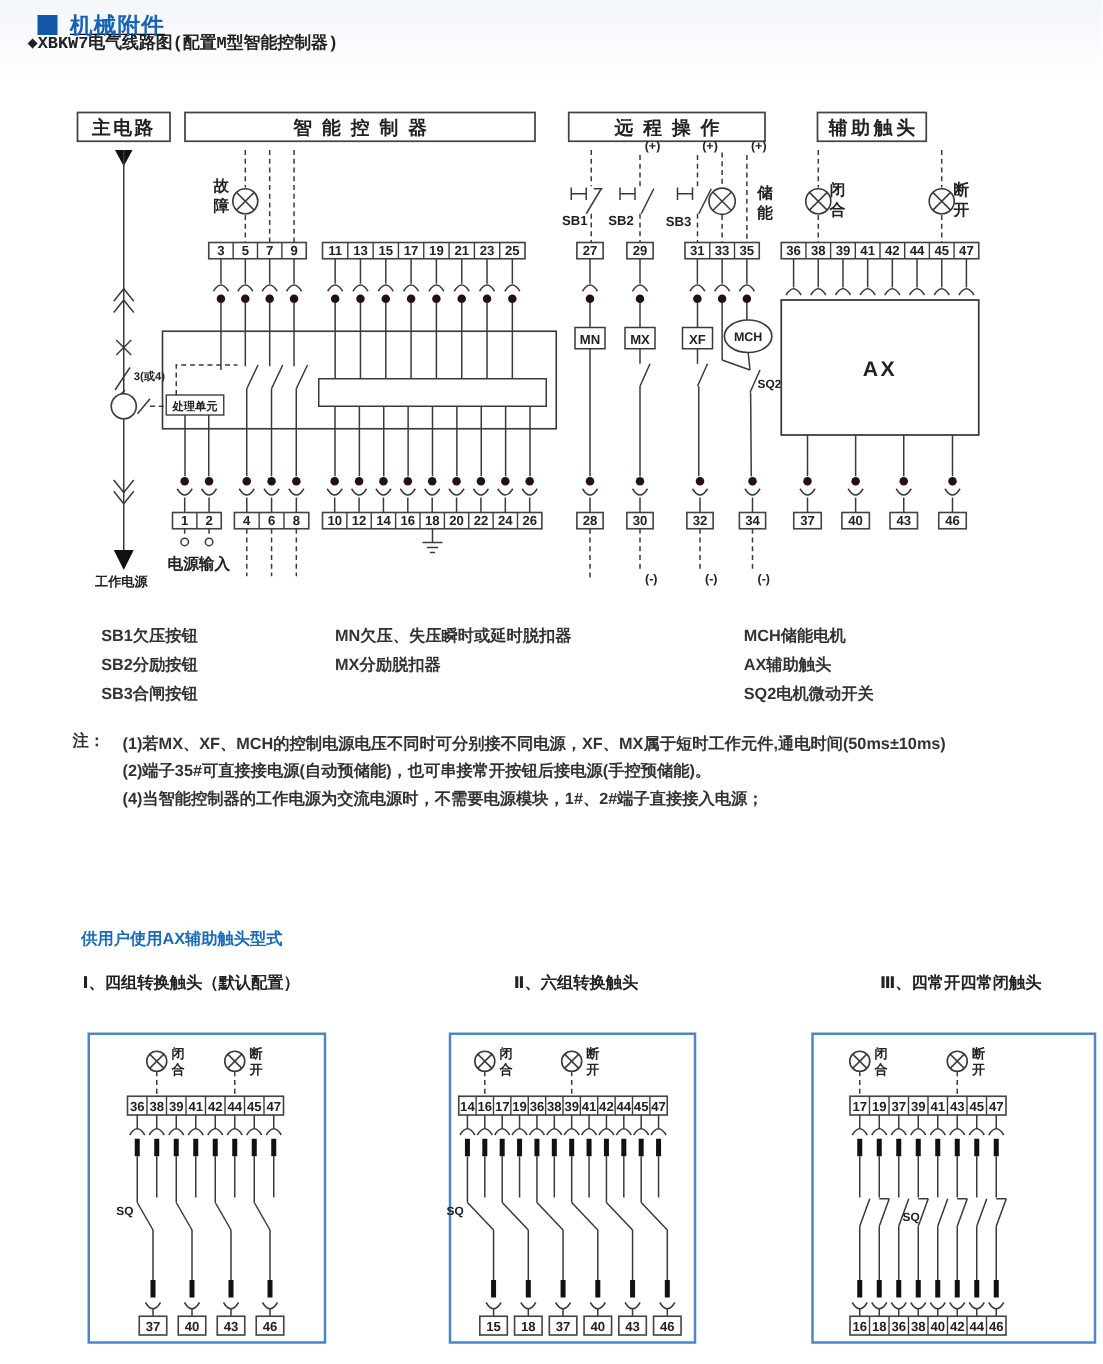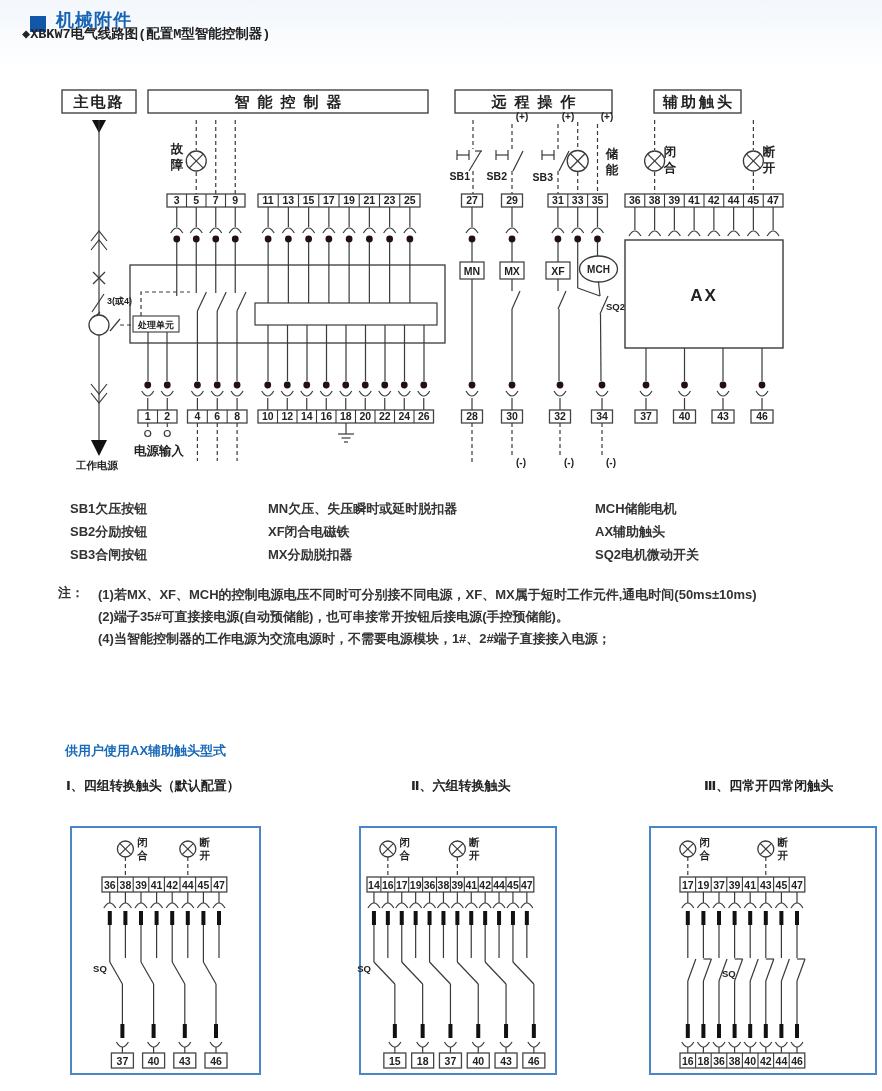--- a/index.html
+++ b/index.html
@@ -1,18 +1,18 @@
 <!DOCTYPE html>
 <html><head>
 <meta charset="utf-8">
 <style>
   html,body{margin:0;padding:0;background:#ffffff;}
   .page{position:relative;width:882px;height:1091px;background:linear-gradient(#f3f7fb,#ffffff 70px);
         font-family:"Liberation Sans","DejaVu Sans",sans-serif;overflow:hidden;}
-  .doc-header{position:absolute;left:30px;top:8px;display:flex;align-items:flex-end;gap:10px;}
+  .doc-header{position:absolute;left:30px;top:8px;display:flex;align-items:center;gap:10px;text-decoration:underline;}
   .blue-square{width:16px;height:16px;background:#1257a8;display:inline-block;}
   .page-title{font-size:18px;font-weight:bold;color:#1763b4;margin:0;letter-spacing:1px;}
   .subtitle{position:absolute;left:22px;top:25px;font-size:13.5px;color:#222;font-weight:bold;font-family:Liberation Mono, monospace;}
   #diagram-svg{position:absolute;left:0;top:0;width:882px;height:1091px;}
   svg text{font-family:"Liberation Sans","DejaVu Sans",sans-serif;}
   .legend-col{position:absolute;top:497px;font-size:13px;color:#333;font-weight:bold;}
   .legend-col div{line-height:23px;white-space:nowrap;}
   .notes{position:absolute;left:58px;top:584px;width:806px;font-size:13px;color:#333;font-weight:bold;}
   .notes .prefix{position:absolute;left:0;top:0;}
   .notes .note-line{margin-left:40px;line-height:22px;white-space:nowrap;}
@@ -773,28 +773,27 @@
         <text x="797" y="1065" font-size="10.5" text-anchor="middle" font-weight="bold" fill="#222">46</text>
       </g>
     </svg>
 
   <div class="doc-header">
     <span class="blue-square"></span>
     <h1 class="page-title">机械附件</h1>
   </div>
   <div class="subtitle">◆XBKW7电气线路图(配置M型智能控制器)</div>
 
-  <div class="legend-col" style="left:70px" id="legend-col1">
+  <div class="legend-col" style="left:81px" id="legend-col1">
       <div>SB1欠压按钮</div>
       <div>SB2分励按钮</div>
       <div>SB3合闸按钮</div>
     </div>
   <div class="legend-col" style="left:268px" id="legend-col2">
       <div>MN欠压、失压瞬时或延时脱扣器</div>
-      <div>XF闭合电磁铁</div>
       <div>MX分励脱扣器</div>
     </div>
   <div class="legend-col" style="left:595px" id="legend-col3">
       <div>MCH储能电机</div>
       <div>AX辅助触头</div>
       <div>SQ2电机微动开关</div>
     </div>
 
   <div class="notes">
     <span class="prefix">注：</span>

